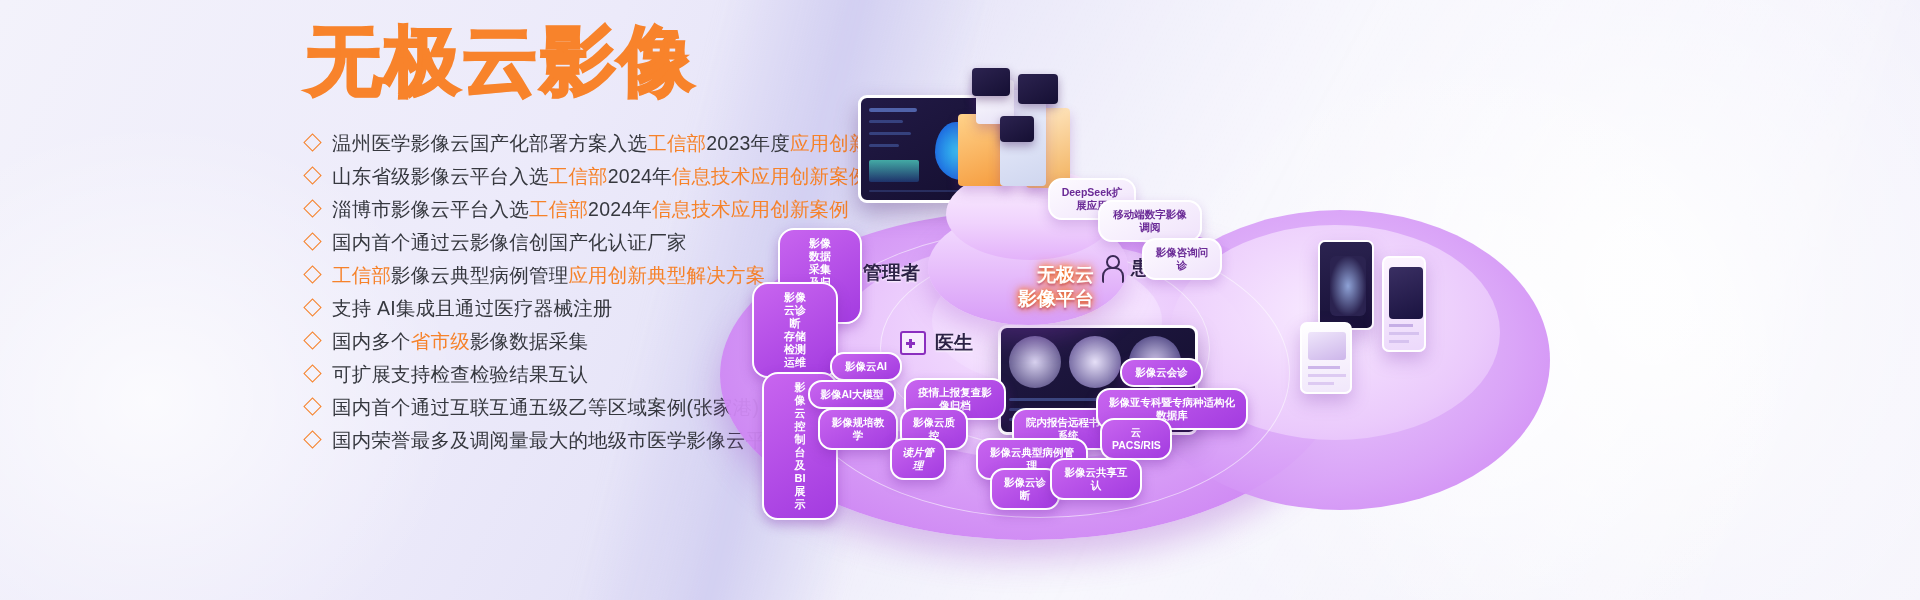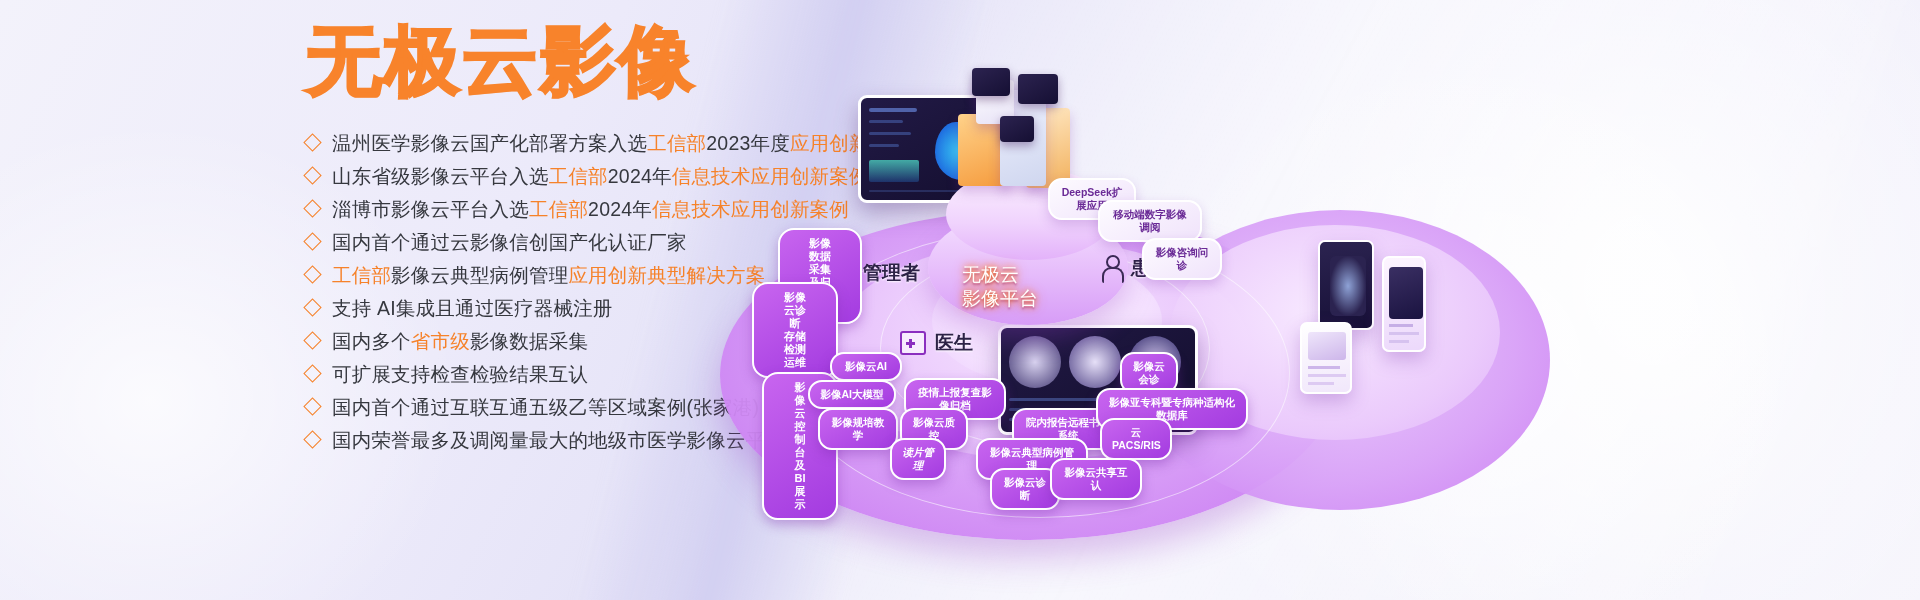--- a/index.html
+++ b/index.html
@@ -140,22 +140,22 @@
   .platform-2 {
     position: absolute; left: 246px; top: 108px;
     width: 168px; height: 92px;
     border-radius: 50%;
     background: linear-gradient(180deg, #fdf4ff 0%, #f0d3fd 60%, #e3b2fa 100%);
   }
 
   .center-label {
     position: absolute; left: 262px; top: 203px;
     width: 132px;
-    text-align: left;
-    font-size: 19px; font-weight: 400; line-height: 24px;
+    text-align: right;
+    font-size: 19px; font-weight: 700; line-height: 24px;
     color: #ffffff;
     text-shadow: 0 0 6px rgba(255,120,0,.95), 0 0 12px rgba(255,90,0,.8), 0 2px 2px rgba(120,20,140,.5);
     font-family: "Liberation Sans", "DejaVu Sans", sans-serif;
   }
   .center-label .l2 { display: block; }
 
   
   .block {
     position: absolute;
     border-radius: 4px;
@@ -454,21 +454,21 @@
         <div class="pill sm" style="left: 204px; top: 318px; width: 102px;">疫情上报复查影像归档</div>
         <div class="pill sm" style="left: 200px; top: 348px; width: 68px;">影像云质控</div>
         <div class="pill sm" style="left: 190px; top: 378px; width: 56px; font-style: italic;">读片管理</div>
       </div>
     <div id="pills-bottom-mid2">
         <div class="pill sm" style="left: 312px; top: 348px; width: 112px;">院内报告远程书写系统</div>
         <div class="pill sm" style="left: 276px; top: 378px; width: 112px;">影像云典型病例管理</div>
         <div class="pill sm" style="left: 290px; top: 408px; width: 70px;">影像云诊断</div>
       </div>
     <div id="pills-bottom-right">
-        <div class="pill sm" style="left: 420px; top: 292px; width: 58px;">影像云会诊</div>
+        <div class="pill sm" style="left: 420px; top: 298px; width: 83px;">影像云会诊</div>
         <div class="pill sm" style="left: 396px; top: 328px; width: 152px;">影像亚专科暨专病种适构化数据库</div>
         <div class="pill sm" style="left: 400px; top: 358px; width: 72px;">云PACS/RIS</div>
         <div class="pill sm" style="left: 350px; top: 398px; width: 92px;">影像云共享互认</div>
       </div>
     <div id="pills-top-right">
         <div class="pill light sm" style="left: 348px; top: 118px; width: 88px;">DeepSeek扩展应用</div>
         <div class="pill light sm" style="left: 398px; top: 140px; width: 104px;">移动端数字影像调阅</div>
         <div class="pill light sm" style="left: 442px; top: 166px; width: 80px; margin-top: 12px;">影像咨询问诊</div>
       </div>
 

